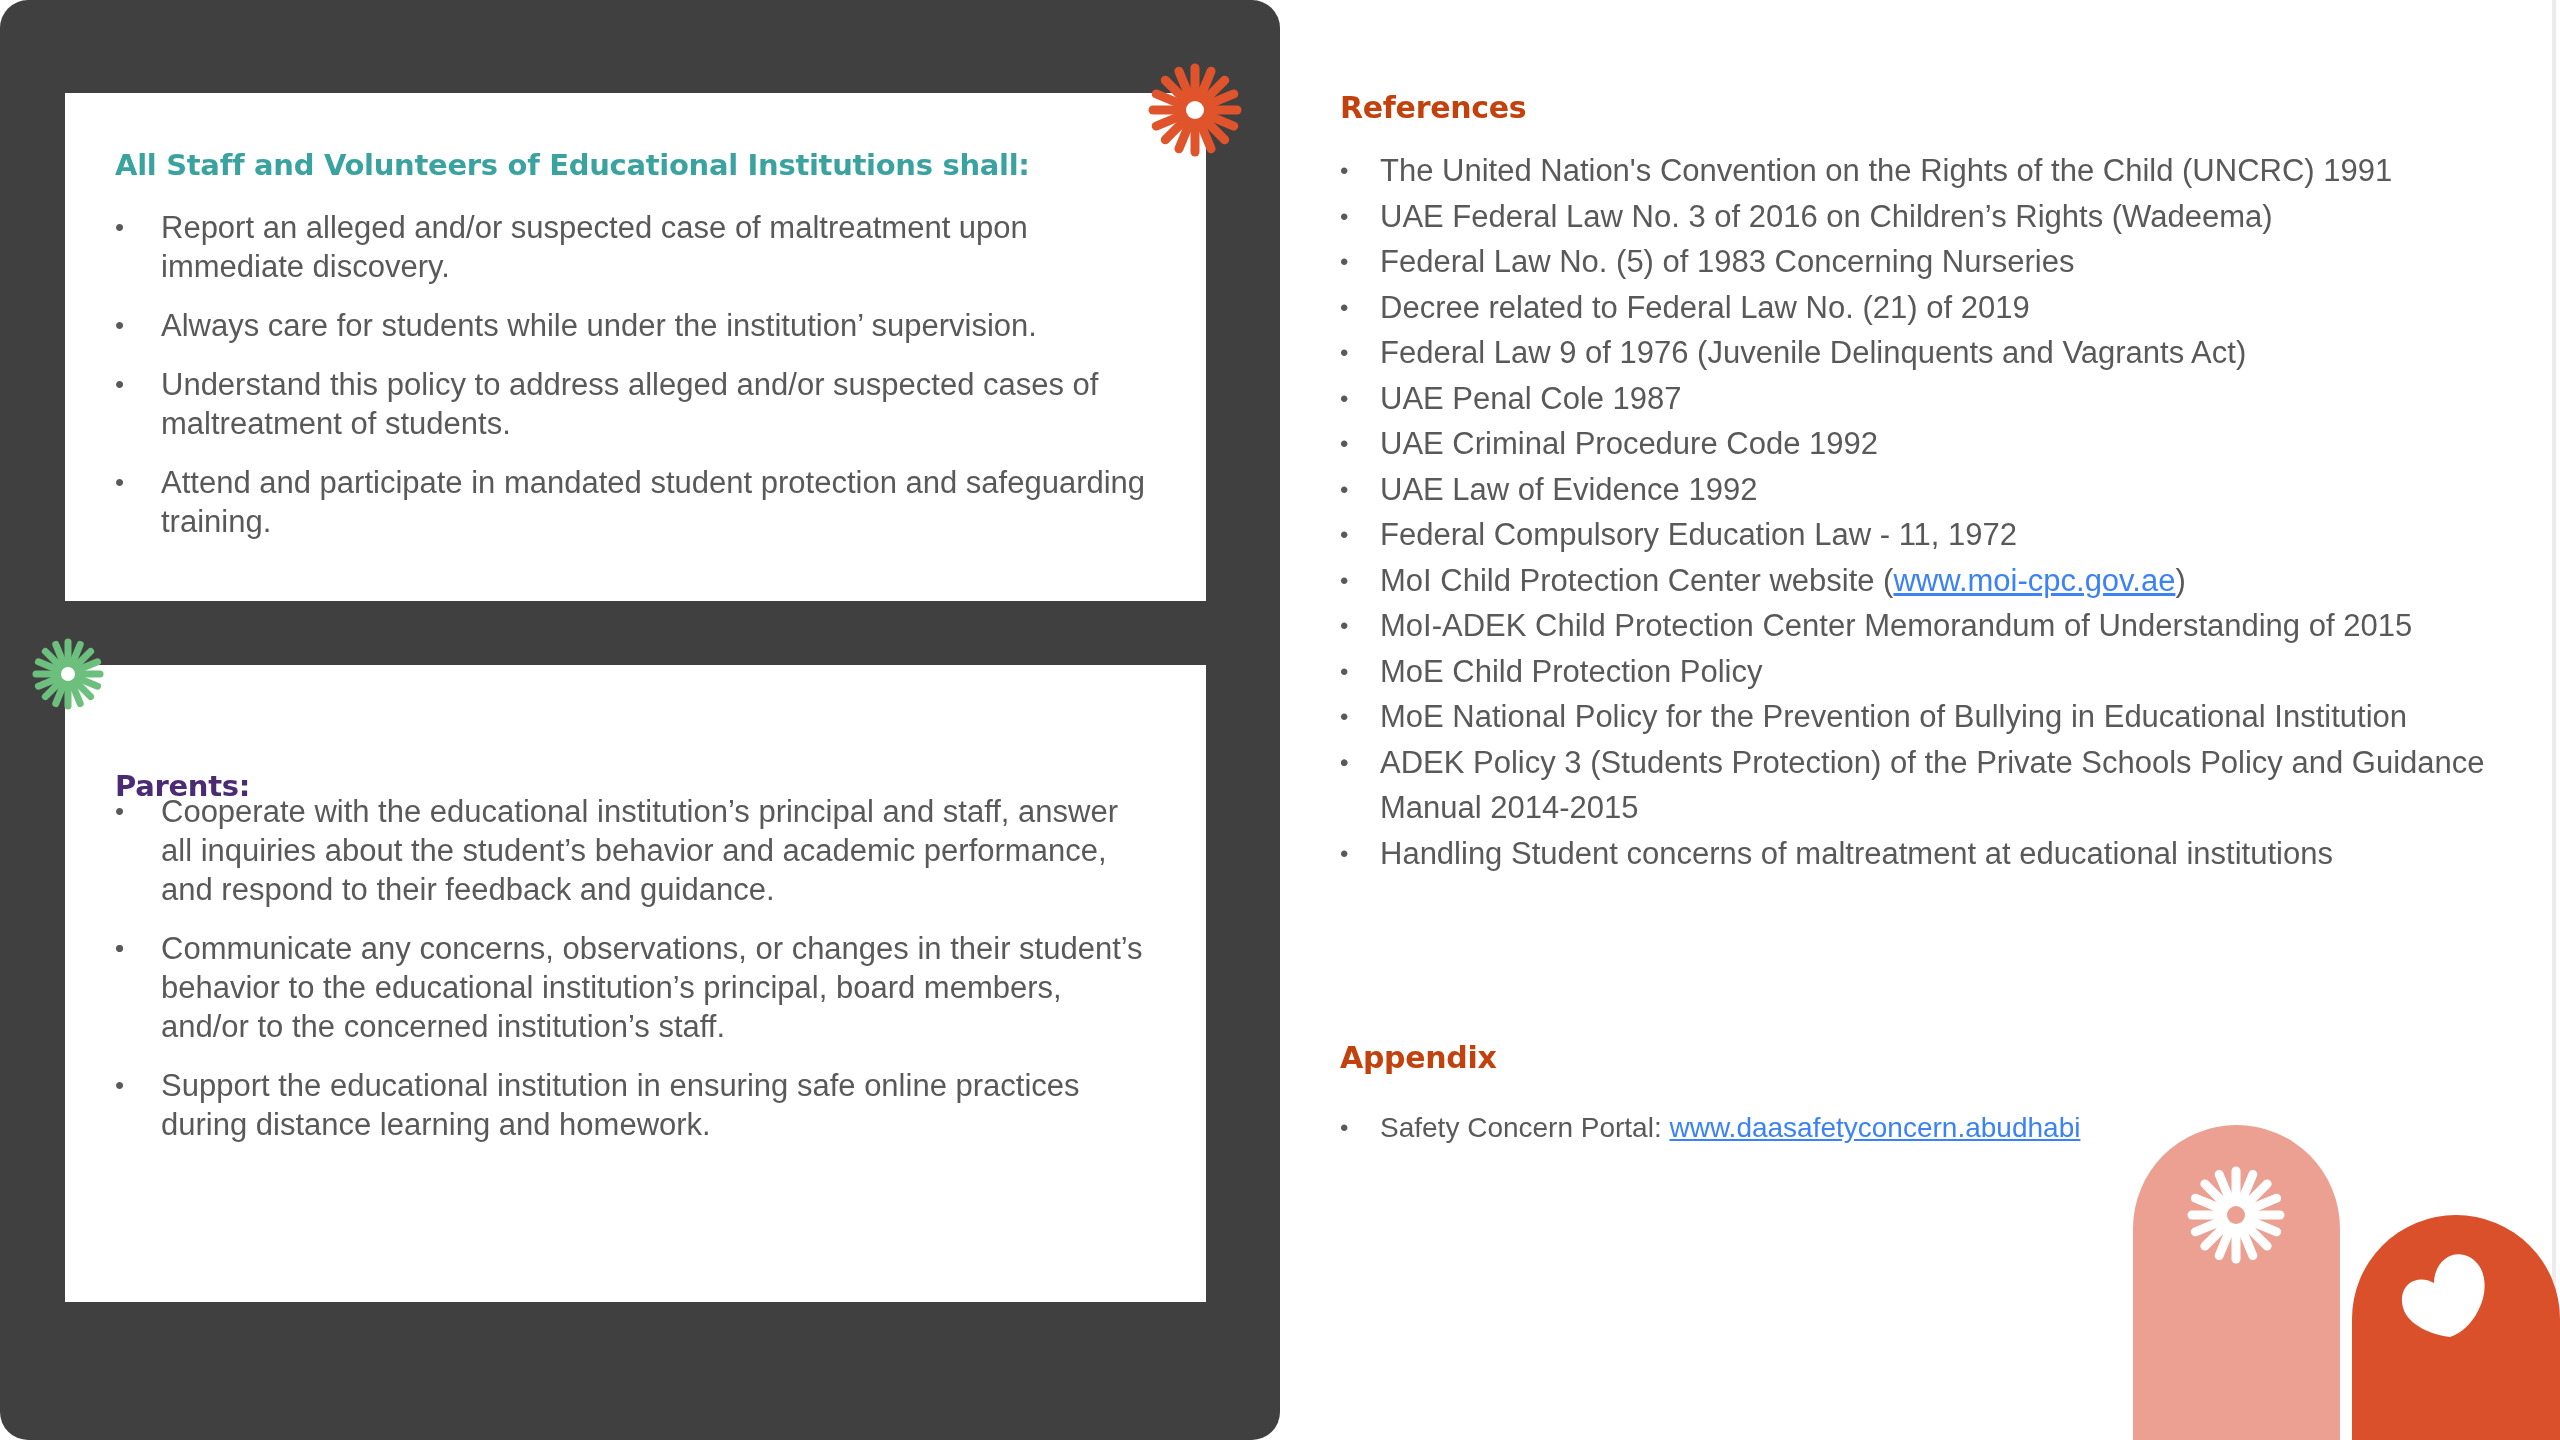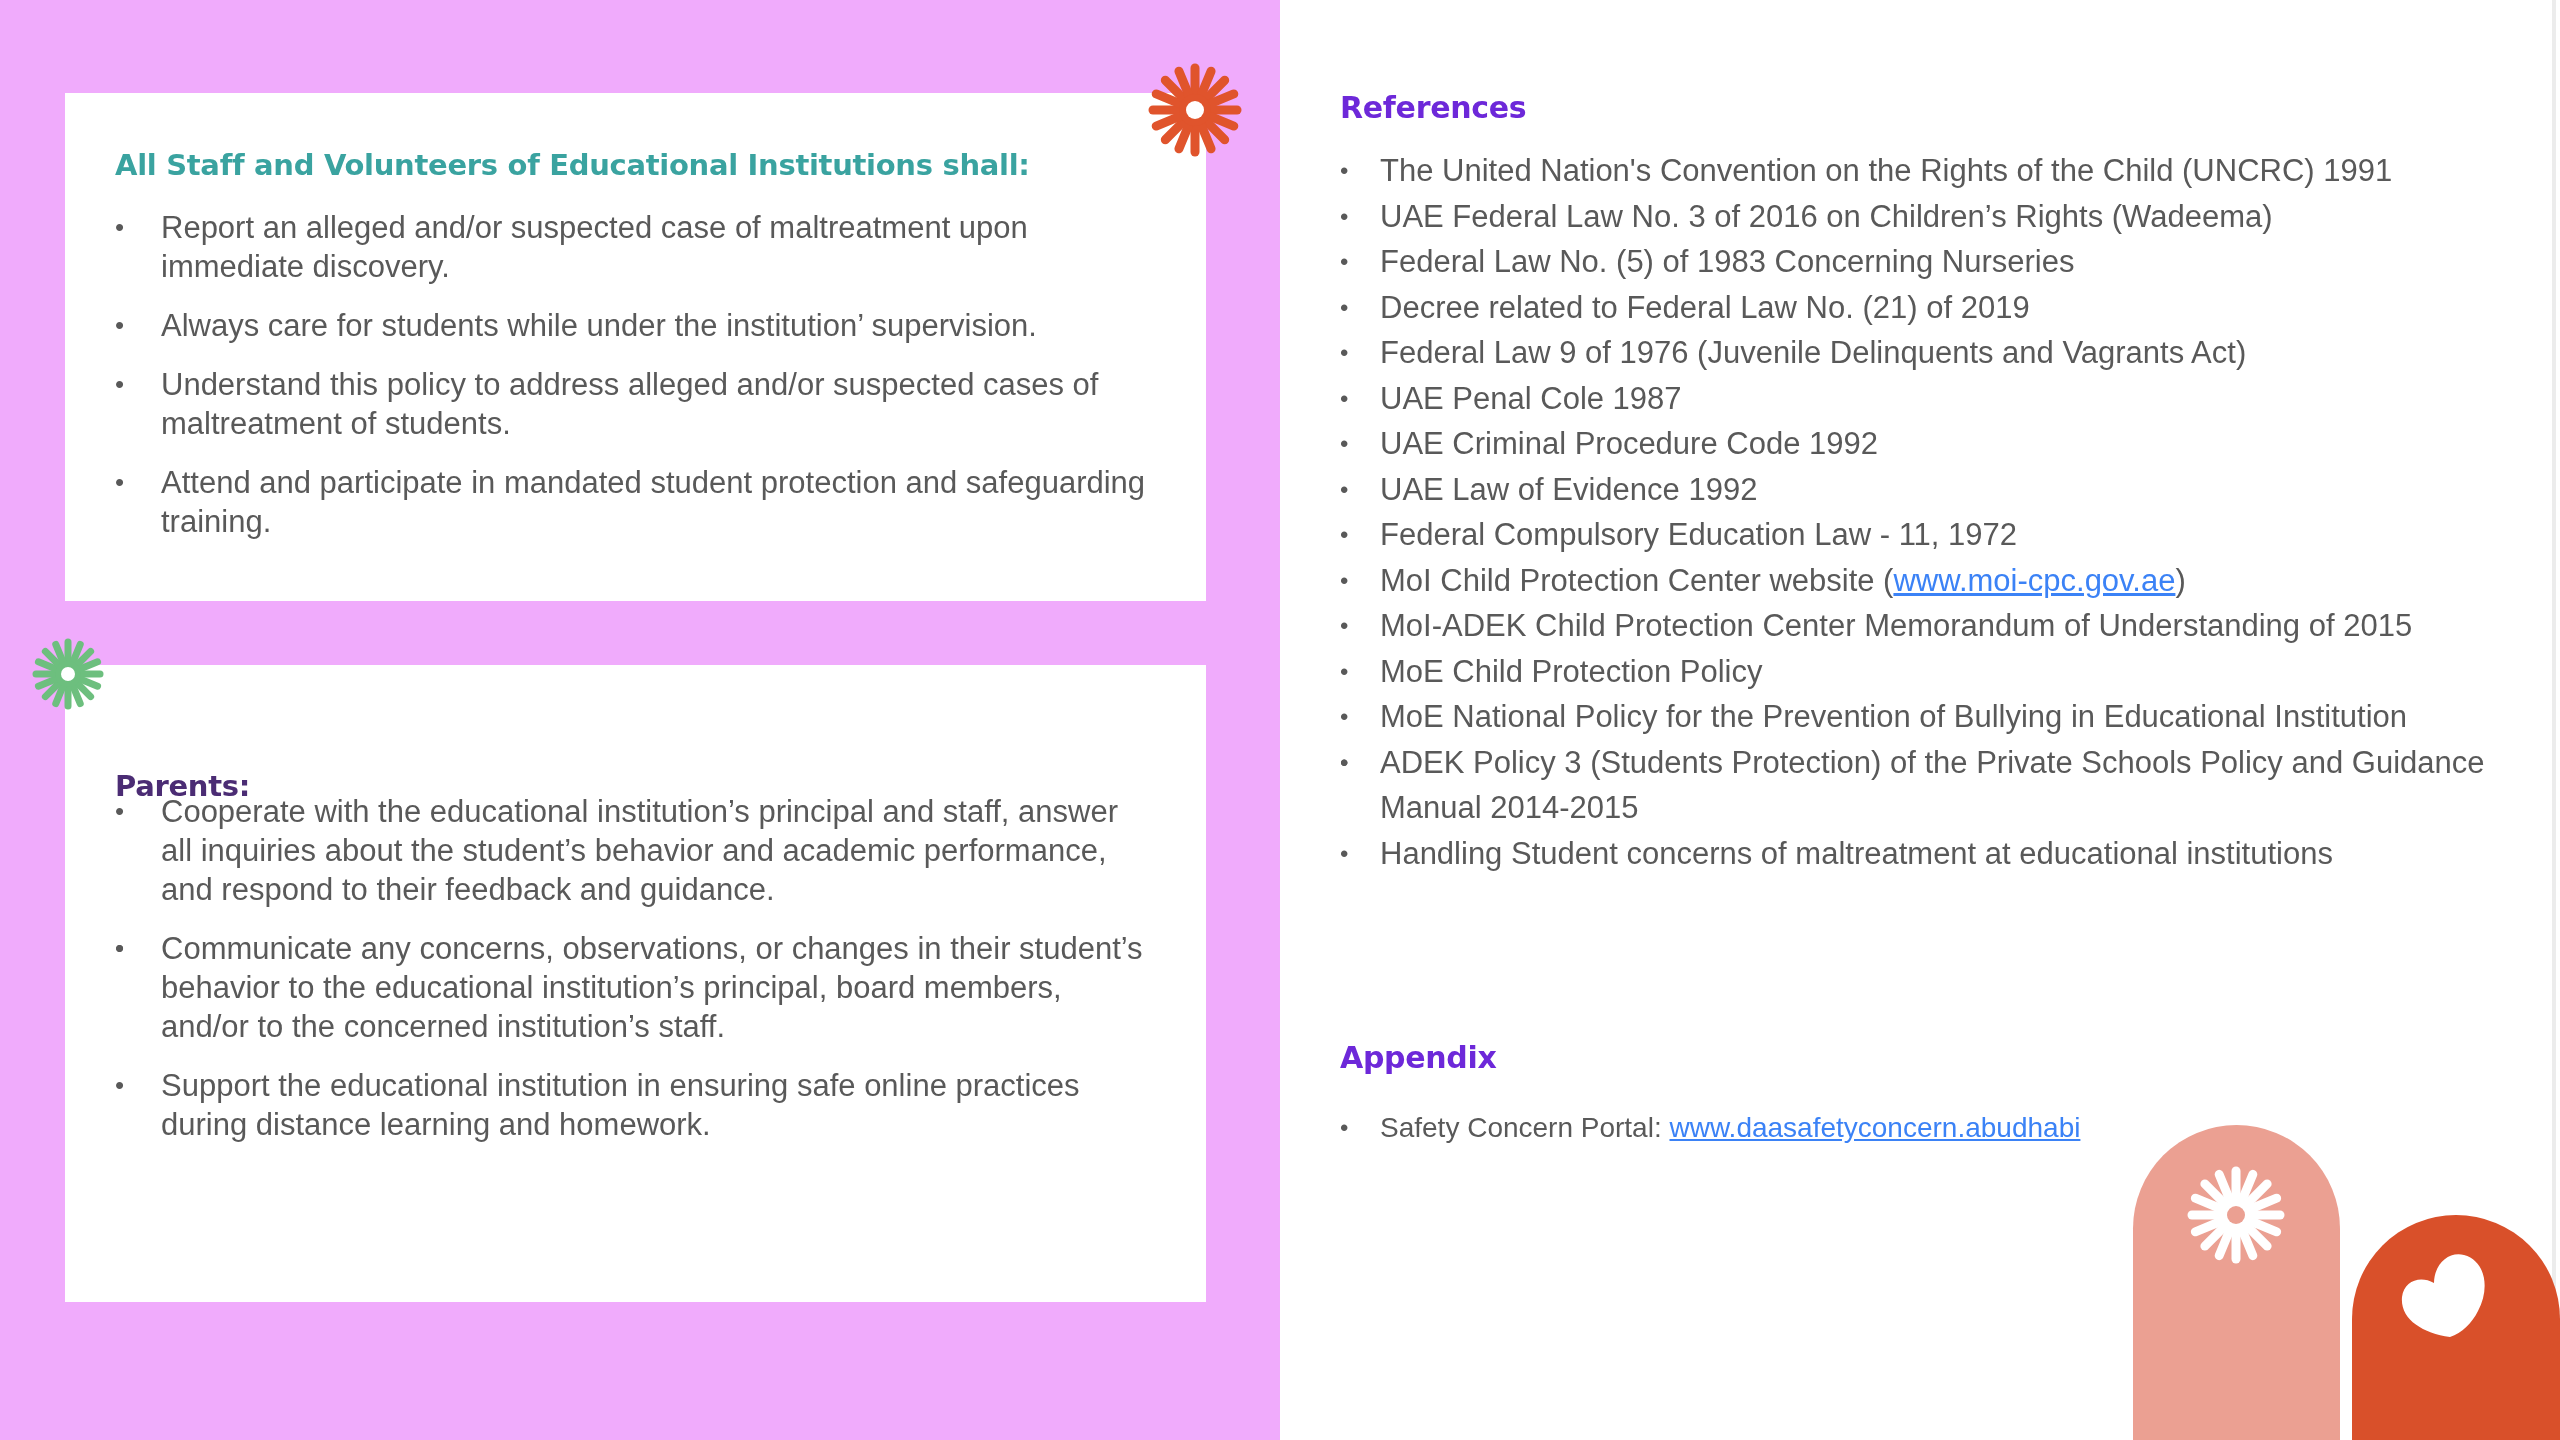--- a/index.html
+++ b/index.html
@@ -1,31 +1,31 @@
 <!DOCTYPE html>
 <html><head>
 <meta charset="utf-8">
 <style>
   html, body { margin:0; padding:0; }
   body { width:2560px; height:1440px; position:relative; overflow:hidden; background:#ffffff; font-family:"Liberation Sans", sans-serif; }
-  .left-panel { position:absolute; left:0; top:0; width:1280px; height:1440px; background:#f0abfc; }
+  .left-panel { position:absolute; left:0; top:0; width:1280px; height:1440px; background:#404040;border-radius:28px; }
   .right-panel { position:absolute; left:1280px; top:0; width:1276px; height:1440px; background:#ffffff; }
   .edge-line { position:absolute; right:0; top:0; width:4px; height:1440px; background:#ececec; }
   .card { position:absolute; left:65px; width:1141px; background:#ffffff; box-sizing:border-box; }
   .card1 { top:93px; height:508px; }
   .card2 { top:665px; height:637px; }
   .card h2 { position:absolute; left:50px; margin:0; font-family:"DejaVu Sans", sans-serif; font-weight:bold; font-size:29px; letter-spacing:-0.3px; }
   .card1 h2 { top:55px; color:#3aa3a0; }
   .card2 h2 { top:56px; color:#4b2c74;margin-top:48px; }
   .card ul { position:absolute; left:50px; right:60px; margin:0; padding:0; list-style:none; }
   .card1 ul { top:115px; }
   .card2 ul { top:127px; }
   .card li { position:relative; padding-left:46px; font-size:31px; line-height:39px; color:#595959; margin-bottom:20px; }
   .card li .bullet { position:absolute; left:0; top:0; font-size:26px; color:#595959; }
-  .right-panel h3 { position:absolute; left:60px; margin:0; font-family:"DejaVu Sans", sans-serif; font-weight:bold; font-size:30px; color:#6d28d9; letter-spacing:-0.3px; }
+  .right-panel h3 { position:absolute; left:60px; margin:0; font-family:"DejaVu Sans", sans-serif; font-weight:bold; font-size:30px; color:#c2410c; letter-spacing:-0.3px; }
   .refs-title { top:90px; }
   .appendix-title { top:1040px;text-align:center; }
   .refs-list { position:absolute; left:60px; top:148px; width:1200px; margin:0; padding:0; list-style:none; }
   .refs-list li { position:relative; padding-left:40px; font-size:31px; line-height:45.5px; color:#595959; }
   .refs-list li .bullet, .appendix-list li .bullet { position:absolute; left:0; top:0; font-size:24px; color:#595959; }
   .appendix-list { position:absolute; left:60px; top:1108px; margin:0; padding:0; list-style:none; }
   .appendix-list li { position:relative; padding-left:40px; font-size:28px; line-height:40px; color:#595959; }
   a.link { color:#3b82f6; text-decoration:underline; }
   .flower { position:absolute; }
   .pill-pink { position:absolute; left:2133px; top:1125px; width:207px; height:340px; background:#eba092; border-radius:104px 104px 0 0; }

